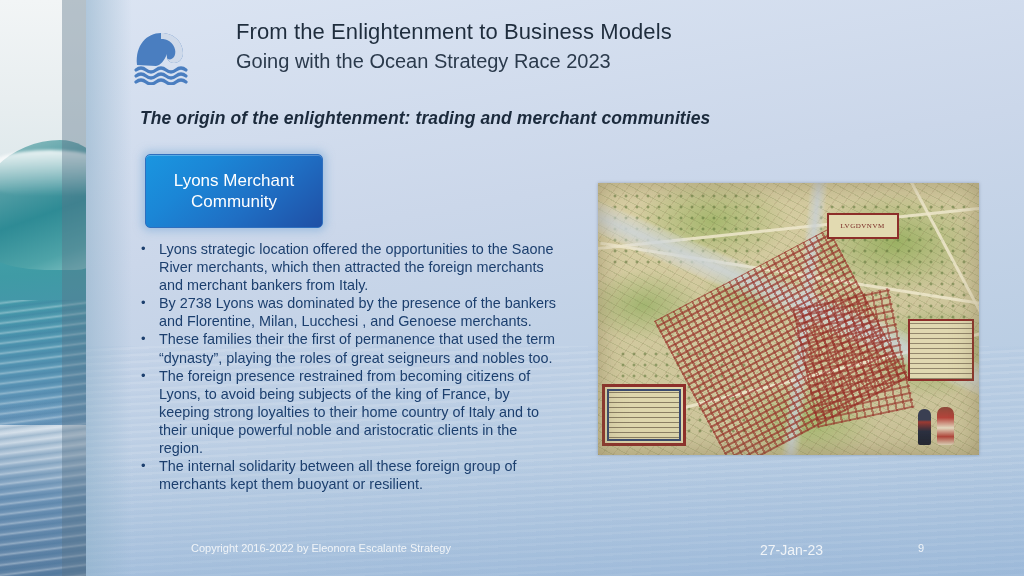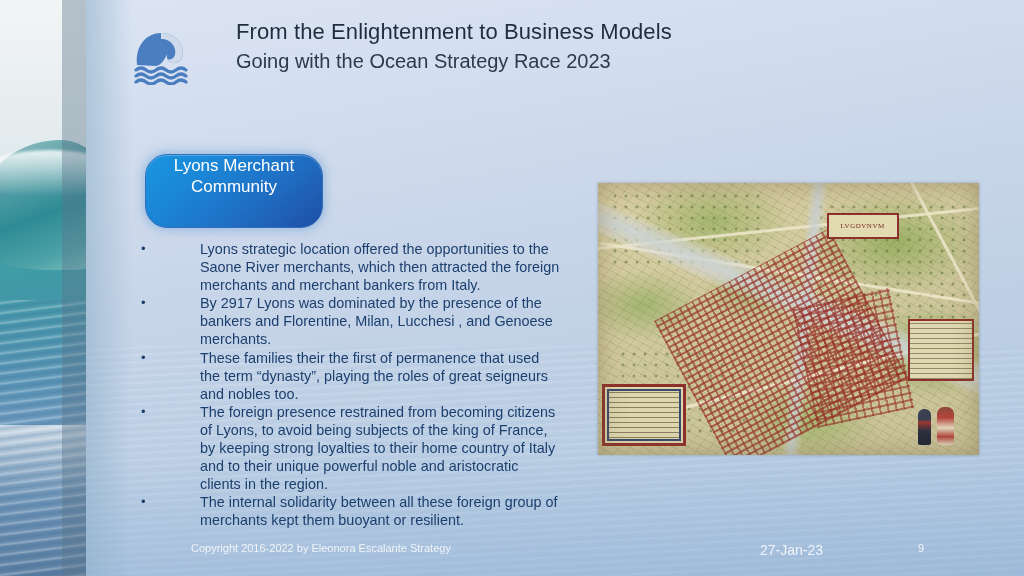--- a/index.html
+++ b/index.html
@@ -139,26 +139,26 @@
     color: #1b2a3c;
     letter-spacing: .1px;
     white-space: nowrap;
   }
 
   
   .lyons-btn {
     position: absolute;
     left: 145px; top: 154px;
     width: 176px; height: 72px;
-    border-radius: 22px;
+    border-radius: 5px;
     background: linear-gradient(140deg, #1a96e0 0%, #1b86d6 30%, #1f6fc4 62%, #1f4fa5 100%);
     border: 1px solid #2f6fbe;
     box-shadow: 0 0 9px 3px rgba(120,170,215,0.55), inset 0 1px 0 rgba(255,255,255,.25);
     display: flex;
-    align-items: flex-start;
+    align-items: center;
     justify-content: center;
   }
   .lyons-btn-label {
     color: #ffffff;
     font-size: 17px;
     line-height: 1.25;
     text-align: center;
     white-space: pre-line;
   }
 
@@ -181,21 +181,20 @@
     line-height: 18.1px;
     text-align: left;
     padding-left: 4px;
     box-sizing: border-box;
   }
   .bullet-text {
     flex: 1;
     color: #1c3f6e;
     font-size: 14.4px;
     line-height: 18.1px;
-    margin-left: 41px;
   }
 
   
   .map-frame {
     position: absolute;
     left: 598px; top: 183px;
     width: 381px; height: 272px;
     overflow: hidden;
     background: #cdbf96;
     box-shadow: 0 0 3px rgba(60,70,90,.35);
@@ -378,34 +377,35 @@
         <path d="M5 57 q5 -4 10 0 t10 0 t10 0 t10 0 t10 0"></path>
       </g>
     </svg>
   </div>
 
   <div class="title-block">
     <div class="slide-title">From the Enlightenment to Business Models</div>
     <div class="slide-subtitle">Going with the Ocean Strategy Race 2023</div>
   </div>
 
+  <div class="section-heading">The origin of the enlightenment: trading and merchant communities</div>
 
   <div class="lyons-btn">
     <span class="lyons-btn-label">Lyons Merchant
 Community</span>
   </div>
 
   <div class="bullets">
     <div class="bullet-row">
       <span class="bullet-dot">•</span>
       <span class="bullet-text">Lyons strategic location offered the opportunities to the Saone River merchants, which then attracted the foreign merchants and merchant bankers from Italy.</span>
     </div>
     <div class="bullet-row">
       <span class="bullet-dot">•</span>
-      <span class="bullet-text">By 2917 Lyons was dominated by the presence of the bankers and Florentine, Milan, Lucchesi , and Genoese merchants.</span>
+      <span class="bullet-text">By 2738 Lyons was dominated by the presence of the bankers and Florentine, Milan, Lucchesi , and Genoese merchants.</span>
     </div>
     <div class="bullet-row">
       <span class="bullet-dot">•</span>
       <span class="bullet-text">These families their the first of permanence that used the term “dynasty”, playing the roles of great seigneurs and nobles too.</span>
     </div>
     <div class="bullet-row">
       <span class="bullet-dot">•</span>
       <span class="bullet-text">The foreign presence restrained from becoming citizens of Lyons, to avoid being subjects of the king of France, by keeping strong loyalties to their home country of Italy and to their unique powerful noble and aristocratic clients in the region.</span>
     </div>
     <div class="bullet-row">

